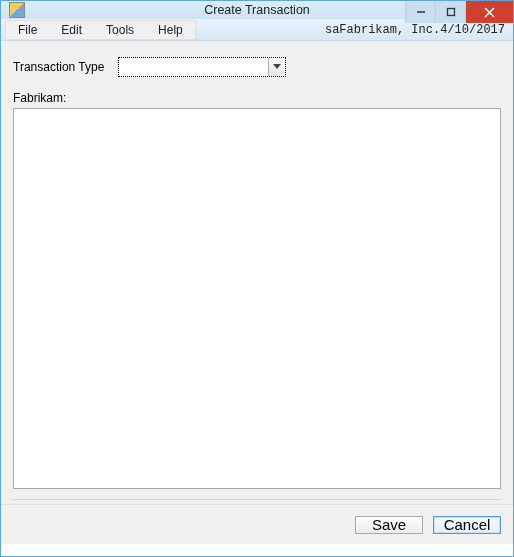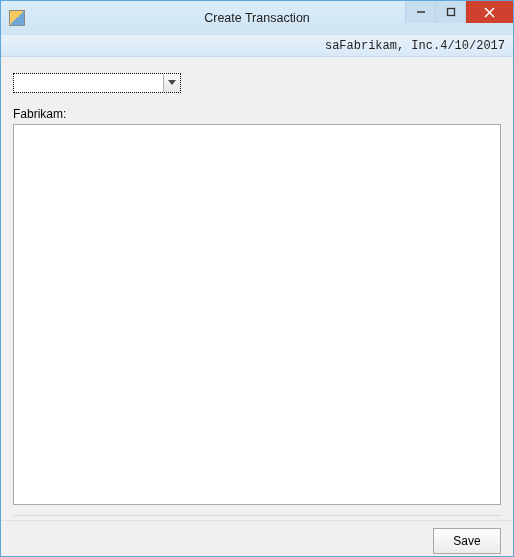--- a/index.html
+++ b/index.html
@@ -8,21 +8,21 @@
     padding: 0;
     width: 514px;
     height: 557px;
     font-family: "Segoe UI", Tahoma, sans-serif;
     font-size: 12px;
     background: #ffffff;
     overflow: hidden;
     border: 1px solid #5fa6d8;
   }
   .titlebar {
-    height: 34px;
+    height: 18px;
     background: linear-gradient(to bottom, #d9ecf9, #cfe5f4);
     display: flex;
     align-items: center;
     position: relative;
     border-bottom: 1px solid #cfe5f4;
   }
   .app-icon {
     width: 16px;
     height: 16px;
     margin-left: 8px;
@@ -118,24 +118,24 @@
     background: #f0f0f0;
     border-top: 1px solid #e0e0e0;
     display: flex;
     align-items: center;
     justify-content: flex-end;
     padding: 0 12px;
     gap: 10px;
   }
   .btn {
     min-width: 68px;
-    height: 26px;
+    height: 18px;
     background: linear-gradient(#fdfdfd,#ececec);
     border: 1px solid #a8a8a8;
-    font-size: 12px;
+    font-size: 15px;
     display:flex; align-items:center; justify-content:center;
     cursor: default;
     text-align: right;
   }
   .btn.primary {
     border: 1px solid #5a98d1;
     box-shadow: inset 0 0 0 1px #bfe0fb;
     background: linear-gradient(#f4faff,#e3f1fb);
   }
 </style>
@@ -159,39 +159,47 @@
     <div class="win-btn close">
       <svg width="11" height="11">
           <line x1="1" y1="1" x2="10" y2="10" stroke="#fff" stroke-width="1.6"></line>
           <line x1="10" y1="1" x2="1" y2="10" stroke="#fff" stroke-width="1.6"></line>
         </svg>
     </div>
   </div>
 </div>
 
 <div class="menubar">
+  <div class="menu-items">
+    <div class="menu-item">File</div>
+    <div class="menu-item">Edit</div>
+    <div class="menu-item">Tools</div>
+    <div class="menu-item">Help</div>
+  </div>
   <div class="status">
     <span>sa</span>
     <span>Fabrikam, Inc.</span>
     <span>4/10/2017</span>
   </div>
 </div>
 
 <div class="content">
   <div class="row-type">
+    <span class="label">Transaction Type</span>
     <div class="combo">
       <span style="padding-left:3px"></span>
       <div class="combo-btn">
         <svg width="8" height="6">
             <polygon points="0,0 8,0 4,5" fill="#444"></polygon>
           </svg>
       </div>
     </div>
   </div>
 
   <div class="label details-label">Fabrikam:</div>
   <div class="details-box"></div>
   <div class="separator"></div>
 </div>
 
 <div class="footer">
   <div class="btn">Save</div>
+  <div class="btn primary">Cancel</div>
 </div>
 
 </body></html>

